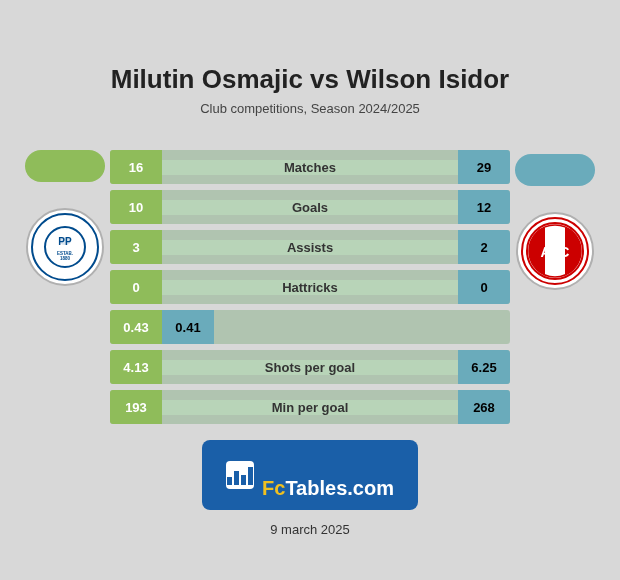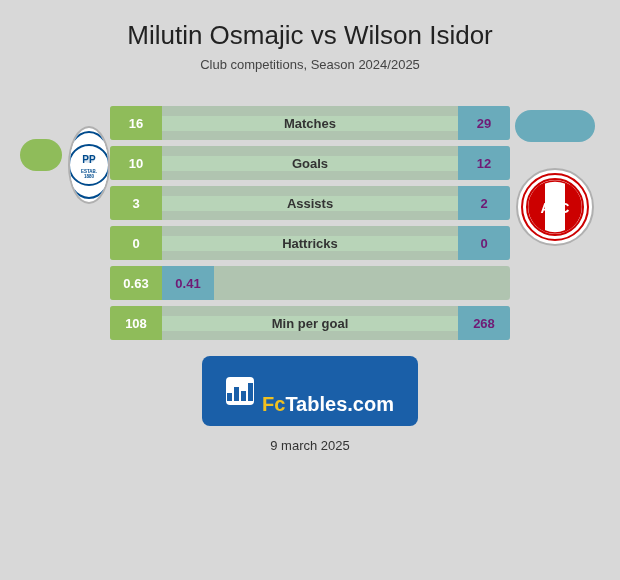--- a/index.html
+++ b/index.html
@@ -11,24 +11,25 @@
       font-family: Arial, sans-serif;
       display: flex;
       flex-direction: column;
       align-items: center;
       justify-content: flex-start;
       padding: 20px 10px 10px;
     }
 
     .title {
       font-size: 26px;
-      font-weight: normal;
+      font-weight: bold;
       color: #222;
       text-align: center;
       margin-bottom: 6px;
+      margin-top: 44px;
     }
 
     .subtitle {
       font-size: 13px;
       color: #444;
       text-align: center;
       margin-bottom: 34px;
     }
 
     .comparison-area {
@@ -136,21 +137,21 @@
 
     .stat-right-val {
       background: #6aabbb;
       height: 100%;
       min-width: 52px;
       display: flex;
       align-items: center;
       justify-content: center;
       font-size: 13px;
       font-weight: bold;
-      color: #701a75;
+      color: #000000;
       padding: 11px 8px;
       flex-shrink: 0;
     }
 
     .fctables-banner {
       margin-top: 16px;
       background: #1a5fa8;
       border-radius: 8px;
       padding: 10px 24px;
       display: flex;
@@ -200,21 +201,21 @@
     }
   </style>
 </head>
 <body>
 
 <div class="title">Milutin Osmajic vs Wilson Isidor</div>
 <div class="subtitle">Club competitions, Season 2024/2025</div>
 
 <div class="comparison-area" style="align-items:flex-start;">
 
-  <div style="width:90px; display:flex; flex-direction:row; align-items:center; gap:6px; padding-top:0;">
+  <div style="width:90px; display:flex; flex-direction:column; align-items:center; gap:6px; padding-top:0;">
     <div style="width:80px; height:32px; background:#8fbc5a; border-radius:16px;"></div>
 
     <div class="preston-badge" style="margin-top:20px;">
       <div class="preston-inner">
         <svg width="44" height="44" viewBox="0 0 44 44">
           <circle cx="22" cy="22" r="20" fill="none" stroke="#004b8d" stroke-width="2"></circle>
           <text x="22" y="20" text-anchor="middle" font-size="10" font-weight="bold" fill="#004b8d" font-family="Arial">PP</text>
           <text x="22" y="30" text-anchor="middle" font-size="4.5" fill="#004b8d" font-family="Arial">ESTAB.</text>
           <text x="22" y="35" text-anchor="middle" font-size="4.5" fill="#004b8d" font-family="Arial">1880</text>
 
@@ -240,25 +241,30 @@
         <div class="stat-left-val">3</div>
         <div class="stat-label">Assists</div>
         <div class="stat-right-val">2</div>
       </div>
       <div class="stat-row">
         <div class="stat-left-val">0</div>
         <div class="stat-label">Hattricks</div>
         <div class="stat-right-val">0</div>
       </div>
       <div class="stat-row">
-        <div class="stat-left-val">0.63</div>
+        <div class="stat-left-val">0.43</div>
         <div class="stat-right-val">0.41</div>
       </div>
       <div class="stat-row">
-        <div class="stat-left-val">108</div>
+        <div class="stat-left-val">4.13</div>
+        <div class="stat-label">Shots per goal</div>
+        <div class="stat-right-val">6.25</div>
+      </div>
+      <div class="stat-row">
+        <div class="stat-left-val">193</div>
         <div class="stat-label">Min per goal</div>
         <div class="stat-right-val">268</div>
       </div>
     </div>
 
   <div style="width:90px; display:flex; flex-direction:column; align-items:center; gap:6px; padding-top:4px;">
     <div style="width:80px; height:32px; background:#6aabbb; border-radius:16px;"></div>
 
     <div class="sunderland-badge" style="margin-top:20px;">
       <div class="sunderland-inner">

